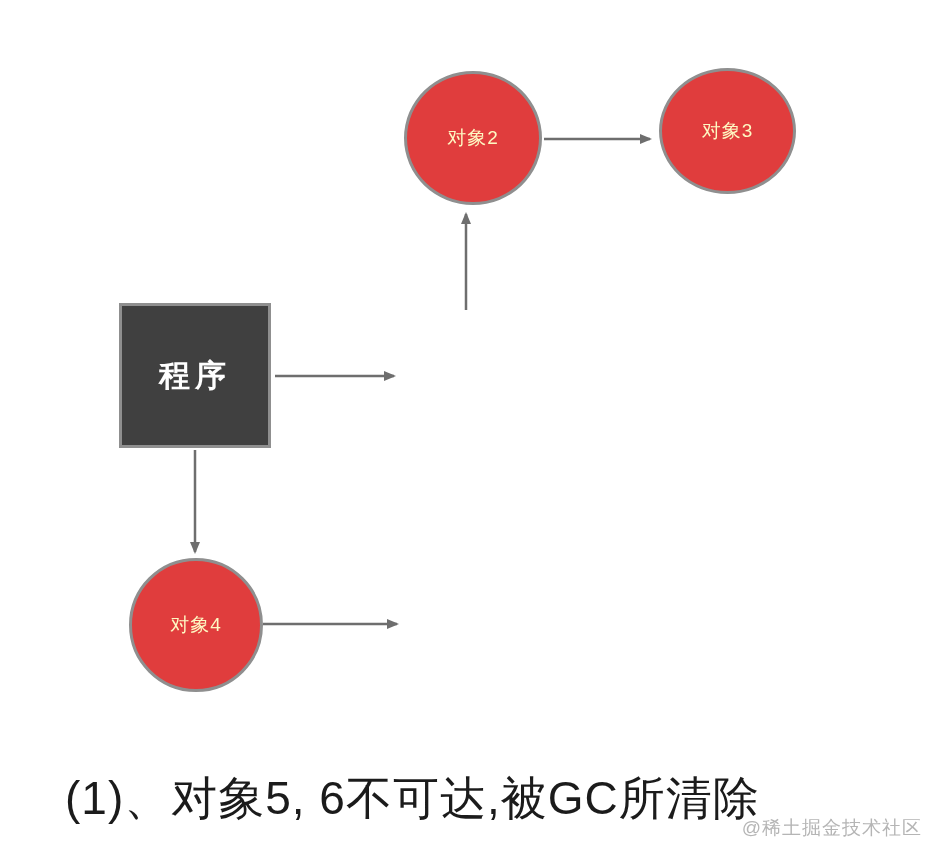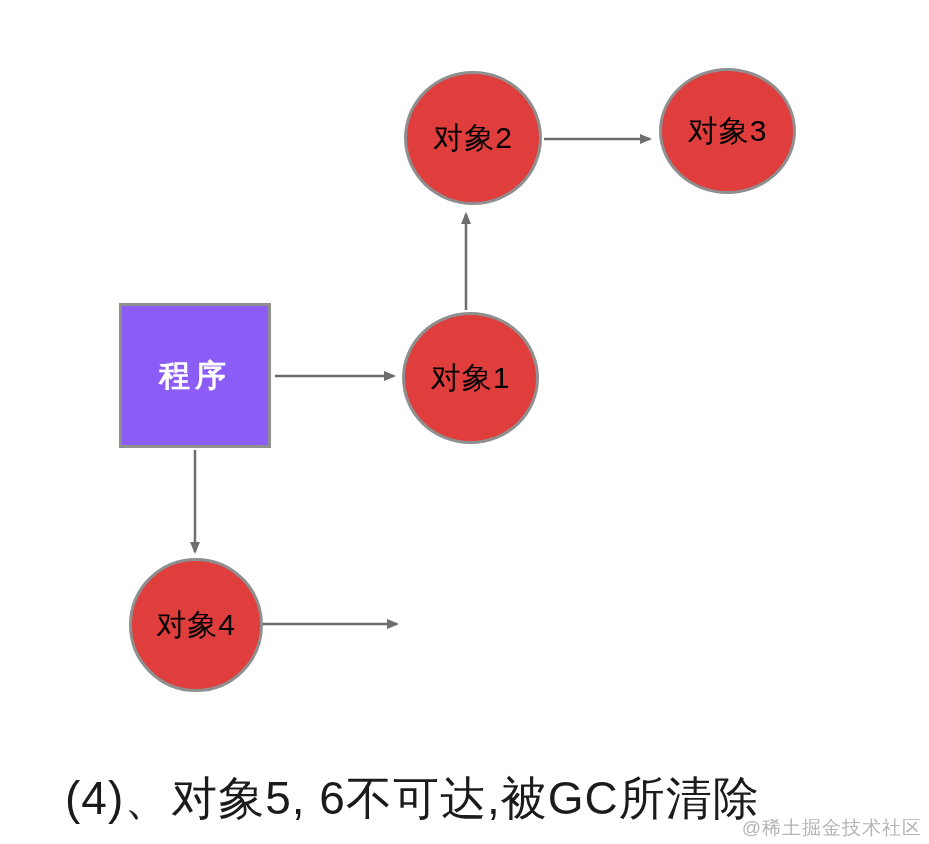--- a/index.html
+++ b/index.html
@@ -21,31 +21,31 @@
     width: 929px; height: 844px;
     pointer-events: none;
   }
   .node {
     position: absolute;
     display: flex;
     align-items: center;
     justify-content: center;
     box-sizing: border-box;
     border: 3px solid #8F8F8F;
-    font-size: 30px;
-    color: #000000;
+    font-size: 19px;
+    color: #fef9c3;
     letter-spacing: 1px;
     white-space: nowrap;
   }
   .node.circle {
     background: #E03D3D;
     border-radius: 50%;
   }
   .node.square {
-    background: #8b5cf6;
+    background: #404040;
     color: #ffffff;
     font-weight: bold;
     font-size: 31px;
     letter-spacing: 5px;
   }
   #node-program { left: 119px; top: 303px; width: 152px; height: 145px; }
   #node-obj1    { left: 402px; top: 312px; width: 137px; height: 132px; }
   #node-obj2    { left: 404px; top:  71px; width: 138px; height: 134px; }
   #node-obj3    { left: 659px; top:  68px; width: 137px; height: 126px; }
   #node-obj4    { left: 129px; top: 558px; width: 134px; height: 134px; }
@@ -86,22 +86,21 @@
     <line x1="195" y1="450" x2="195" y2="552" stroke="#6E6E6E" stroke-width="2.5" marker-end="url(#arrowhead)"></line>
     <line x1="263" y1="624" x2="397" y2="624" stroke="#6E6E6E" stroke-width="2.5" marker-end="url(#arrowhead)"></line>
   </svg>
 
   <div id="node-program" class="node square">程序</div>
 
   <div id="node-obj2" class="node circle">对象2</div>
 
   <div id="node-obj3" class="node circle">对象3</div>
 
-  <div id="node-obj1" class="node circle">对象1</div>
 
   <div id="node-obj4" class="node circle">对象4</div>
 
 
-  <div class="caption">(4)、对象5, 6不可达,被GC所清除</div>
+  <div class="caption">(1)、对象5, 6不可达,被GC所清除</div>
 
   <div class="watermark">@稀土掘金技术社区</div>
 
 </div>
 
 </body></html>

